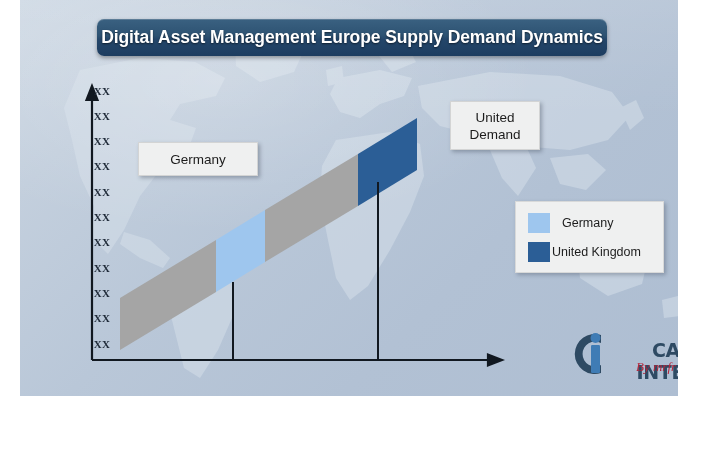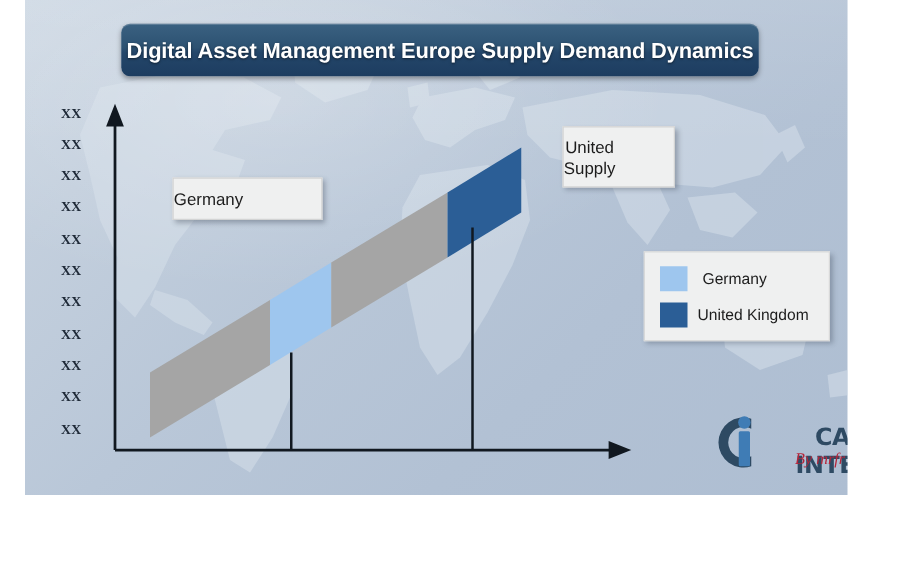--- a/index.html
+++ b/index.html
@@ -47,21 +47,21 @@
       linear-gradient(to bottom, rgba(255,255,255,0.10), rgba(255,255,255,0) 30%);
     pointer-events: none;
   }
 
   
   #title-bar {
     position: absolute;
     left: 97px;
     top: 19px;
     width: 510px;
-    height: 42px;
+    height: 37px;
     border-radius: 7px;
     background: linear-gradient(to bottom, #3a6181 0%, #2d5272 45%, #24466a 55%, #1d3d60 100%);
     box-shadow: 0 2px 4px rgba(0,0,0,0.35), inset 0 1px 0 rgba(255,255,255,0.18);
     display: flex;
     align-items: center;
     justify-content: center;
   }
   #title-text {
     color: #ffffff;
     font-size: 17.5px;
@@ -77,31 +77,32 @@
   
   .ytick {
     position: absolute;
     width: 30px;
     text-align: center;
     font-size: 11px;
     color: #1f2a38;
     font-family: "Liberation Serif", serif;
     font-weight: bold;
     letter-spacing: 0.3px;
+    margin-left: 45px;
   }
 
   
   .callout {
     position: absolute;
     background: #eff0f0;
     border: 1px solid #d3d4d4;
     box-shadow: 2px 2px 4px rgba(40,50,65,0.33);
     display: flex;
     align-items: center;
-    justify-content: flex-start;
+    justify-content: center;
     text-align: center;
     color: #1c1c1c;
     font-size: 13.5px;
     line-height: 17px;
   }
   #callout-germany { left: 118px; top: 142px; width: 118px; height: 32px; }
   #callout-uk      { left: 430px; top: 101px; width: 88px; height: 47px; }
 
   
   #legend {
@@ -126,21 +127,21 @@
     flex: 0 0 auto;
   }
   .legend-label {
     margin-left: 12px;
     font-size: 12.5px;
     color: #1c1c1c;
     white-space: nowrap;
   }
   #legend-row-0 { top: 11px; }
   #legend-row-1 { top: 40px; }
-  #legend-row-1 .legend-label { margin-left: 8px; }
+  #legend-row-1 .legend-label { margin-left: 2px; }
 
   
   #logo {
     position: absolute;
     left: 541px;
     top: 325px;
     width: 135px;
     height: 58px;
     text-align: right;
   }
@@ -250,21 +251,21 @@
       <div class="ytick" style="left:22px; top:338px;">XX</div>
     </div>
 
     <div class="callout" id="callout-germany">
       <span>Germany</span>
     </div>
 
     <div class="callout" id="callout-uk">
       <span>
         <span>United</span><br>
-        <span>Supply</span>
+        <span>Demand</span>
       </span>
     </div>
 
     <div id="legend">
       <div class="legend-row" id="legend-row-0">
         <span class="legend-swatch" style="background:#9ec6ee;"></span>
         <span class="legend-label">Germany</span>
       </div>
       <div class="legend-row" id="legend-row-1">
         <span class="legend-swatch" style="background:#2b5e96;"></span>

